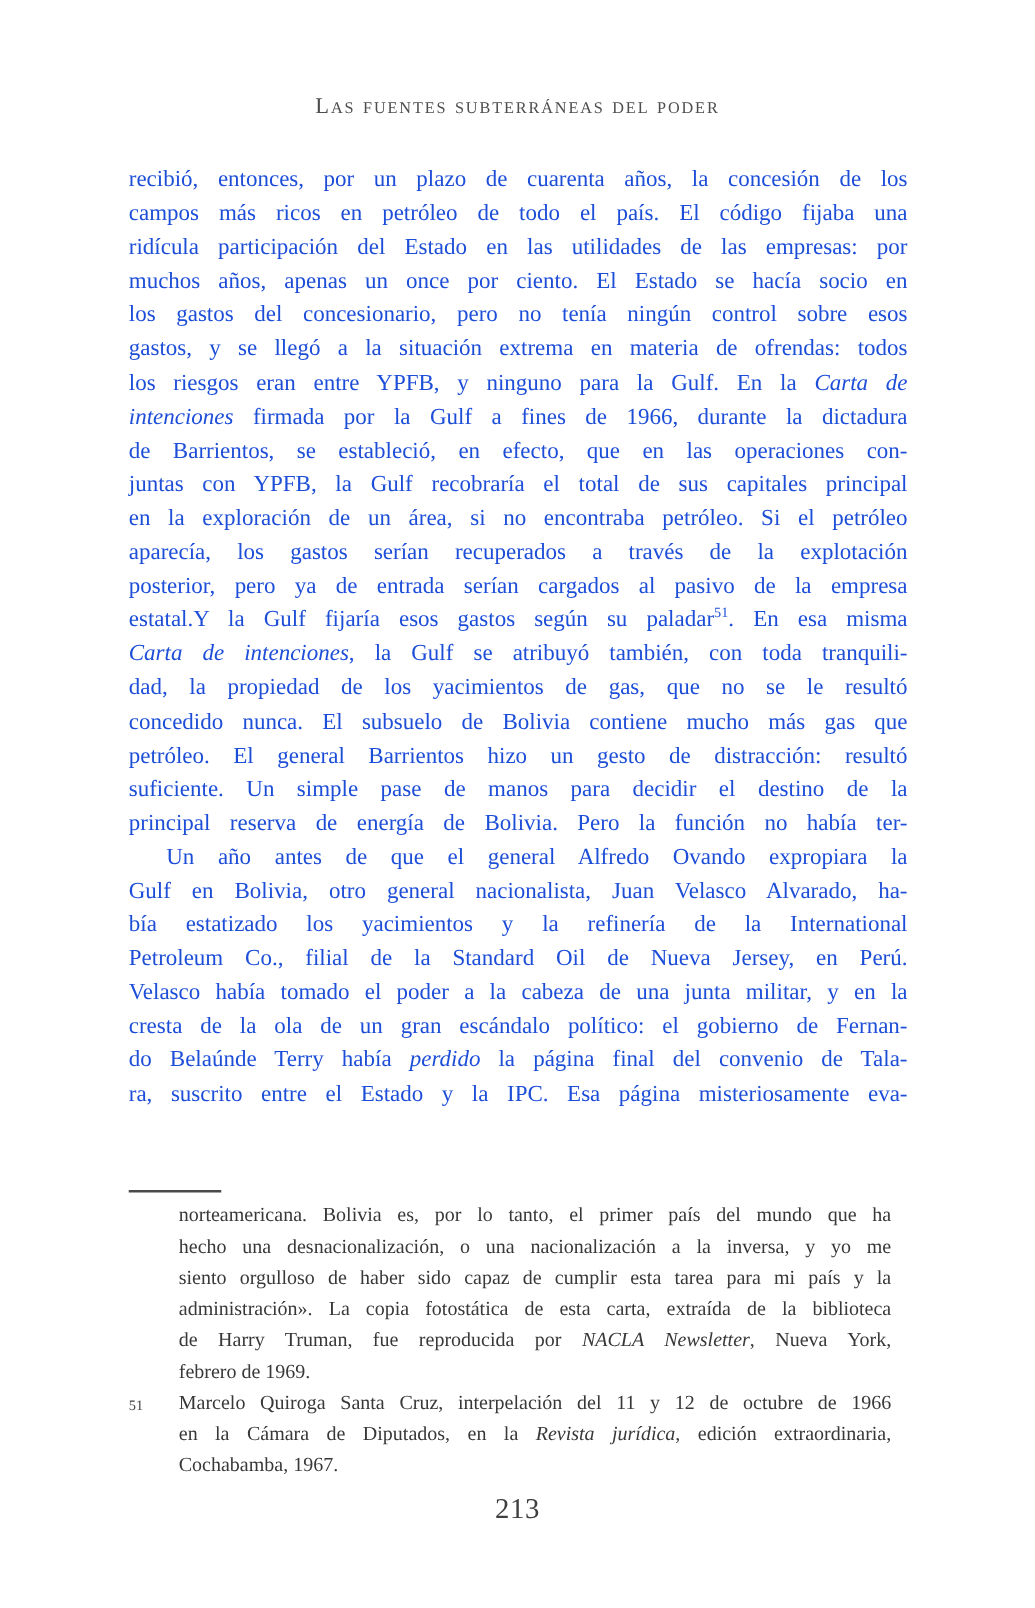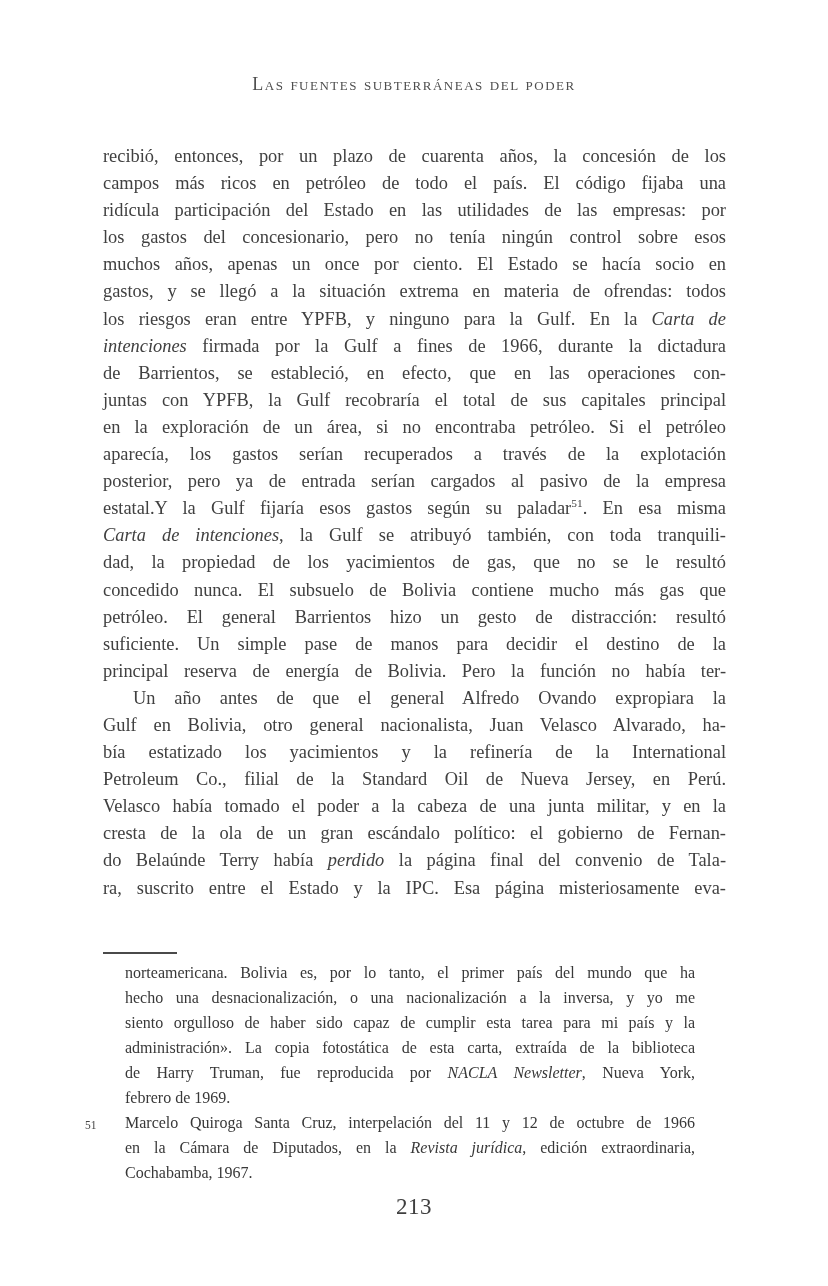--- a/index.html
+++ b/index.html
@@ -20,42 +20,42 @@
     width: 828px;
     text-align: center;
     font-variant: small-caps;
     letter-spacing: 1.5px;
     font-size: 18px;
     color: #4e4e4e;
   }
   .body-text {
     position: absolute;
     left: 103px;
-    top: 143px;
+    top: 130px;
     width: 623px;
     font-size: 18.4px;
     line-height: 27.1px;
-    color: #404040;
+    color: #1d4ed8;
   }
   .line { width: 100%; }
   .line.just { text-align: justify; text-align-last: justify; }
   .line.indent { padding-left: 30px; box-sizing: border-box; }
   .it { font-style: italic; }
   .sup { font-size: 0.62em; vertical-align: super; line-height: 0; }
   .footnote-separator {
     position: absolute;
     left: 103px;
     top: 952px;
     width: 74px;
     height: 2px;
     background: #4a4a4a;
   }
   .footnotes {
     position: absolute;
-    left: 85px;
+    left: 103px;
     top: 960px;
     width: 612px;
     font-size: 16px;
     line-height: 25px;
     color: #383838;
   }
   .footnote { display: flex; align-items: flex-start; }
   .fn-marker {
     flex: 0 0 40px;
     font-size: 11.5px;
@@ -77,22 +77,22 @@
 </head>
 <body>
 
 <div class="page">
   <div class="running-header">Las fuentes subterráneas del poder</div>
   <div class="body-text">
       <div class="para">
         <div class="line just"><span>recibió, entonces, por un plazo de cuarenta años, la concesión de los</span></div>
         <div class="line just"><span>campos más ricos en petróleo de todo el país. El código fijaba una</span></div>
         <div class="line just"><span>ridícula participación del Estado en las utilidades de las empresas: por</span></div>
+        <div class="line just"><span>muchos años, apenas un once por ciento. El Estado se hacía socio en</span></div>
         <div class="line just"><span>los gastos del concesionario, pero no tenía ningún control sobre esos</span></div>
-        <div class="line just"><span>muchos años, apenas un once por ciento. El Estado se hacía socio en</span></div>
         <div class="line just"><span>gastos, y se llegó a la situación extrema en materia de ofrendas: todos</span></div>
         <div class="line just"><span>los riesgos eran entre YPFB, y ninguno para la Gulf. En la </span><span class="it">Carta de</span></div>
         <div class="line just"><span class="it">intenciones</span><span> firmada por la Gulf a fines de 1966, durante la dictadura</span></div>
         <div class="line just"><span>de Barrientos, se estableció, en efecto, que en las operaciones con-</span></div>
         <div class="line just"><span>juntas con YPFB, la Gulf recobraría el total de sus capitales principal</span></div>
         <div class="line just"><span>en la exploración de un área, si no encontraba petróleo. Si el petróleo</span></div>
         <div class="line just"><span>aparecía, los gastos serían recuperados a través de la explotación</span></div>
         <div class="line just"><span>posterior, pero ya de entrada serían cargados al pasivo de la empresa</span></div>
         <div class="line just"><span>estatal.Y la Gulf fijaría esos gastos según su paladar</span><span class="sup">51</span><span>. En esa misma</span></div>
         <div class="line just"><span class="it">Carta de intenciones</span><span>, la Gulf se atribuyó también, con toda tranquili-</span></div>

